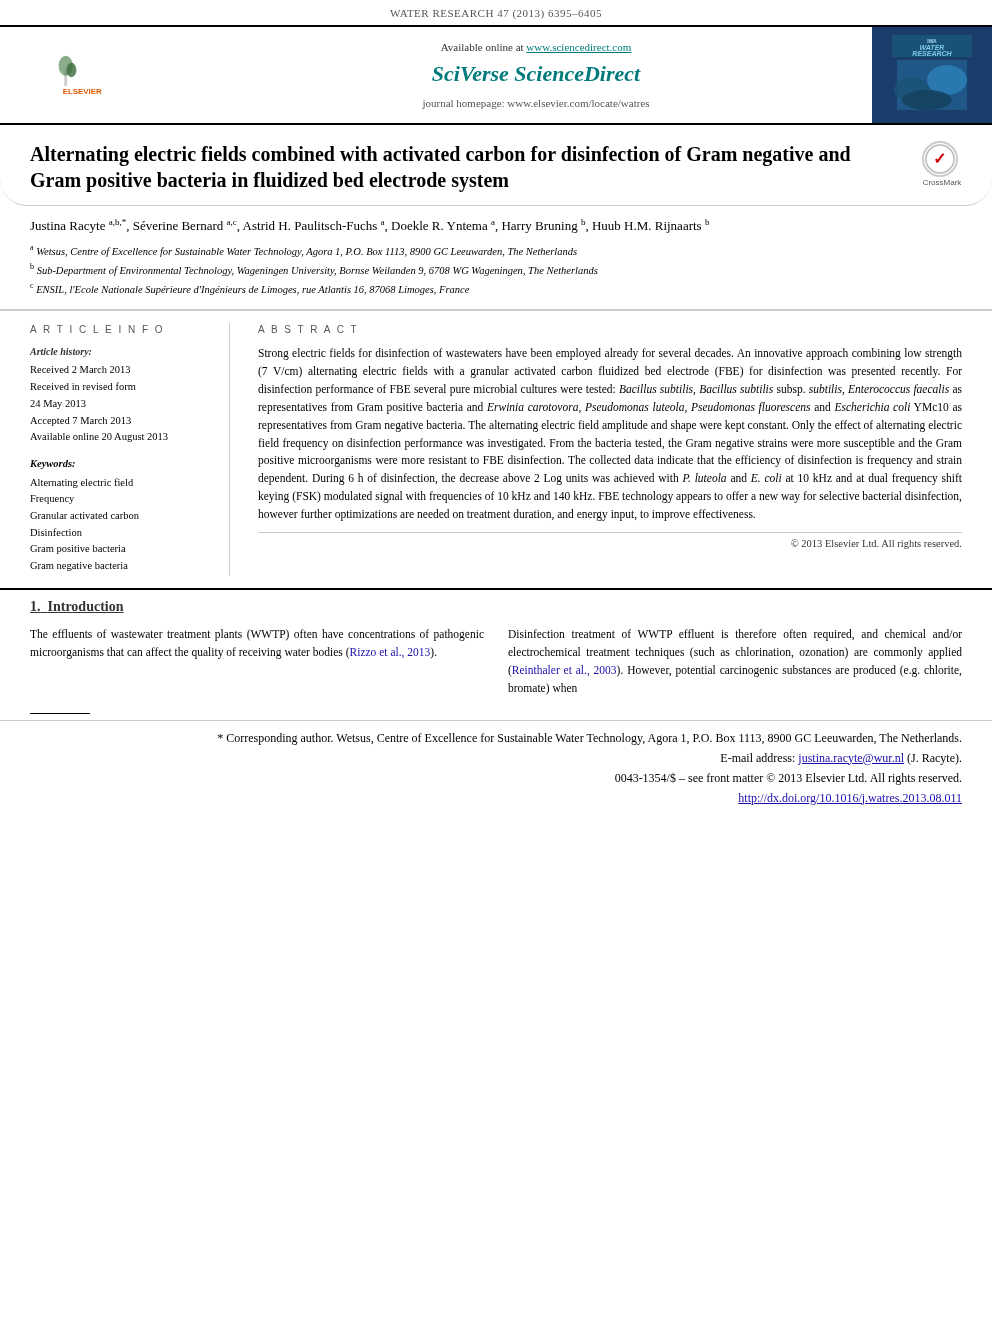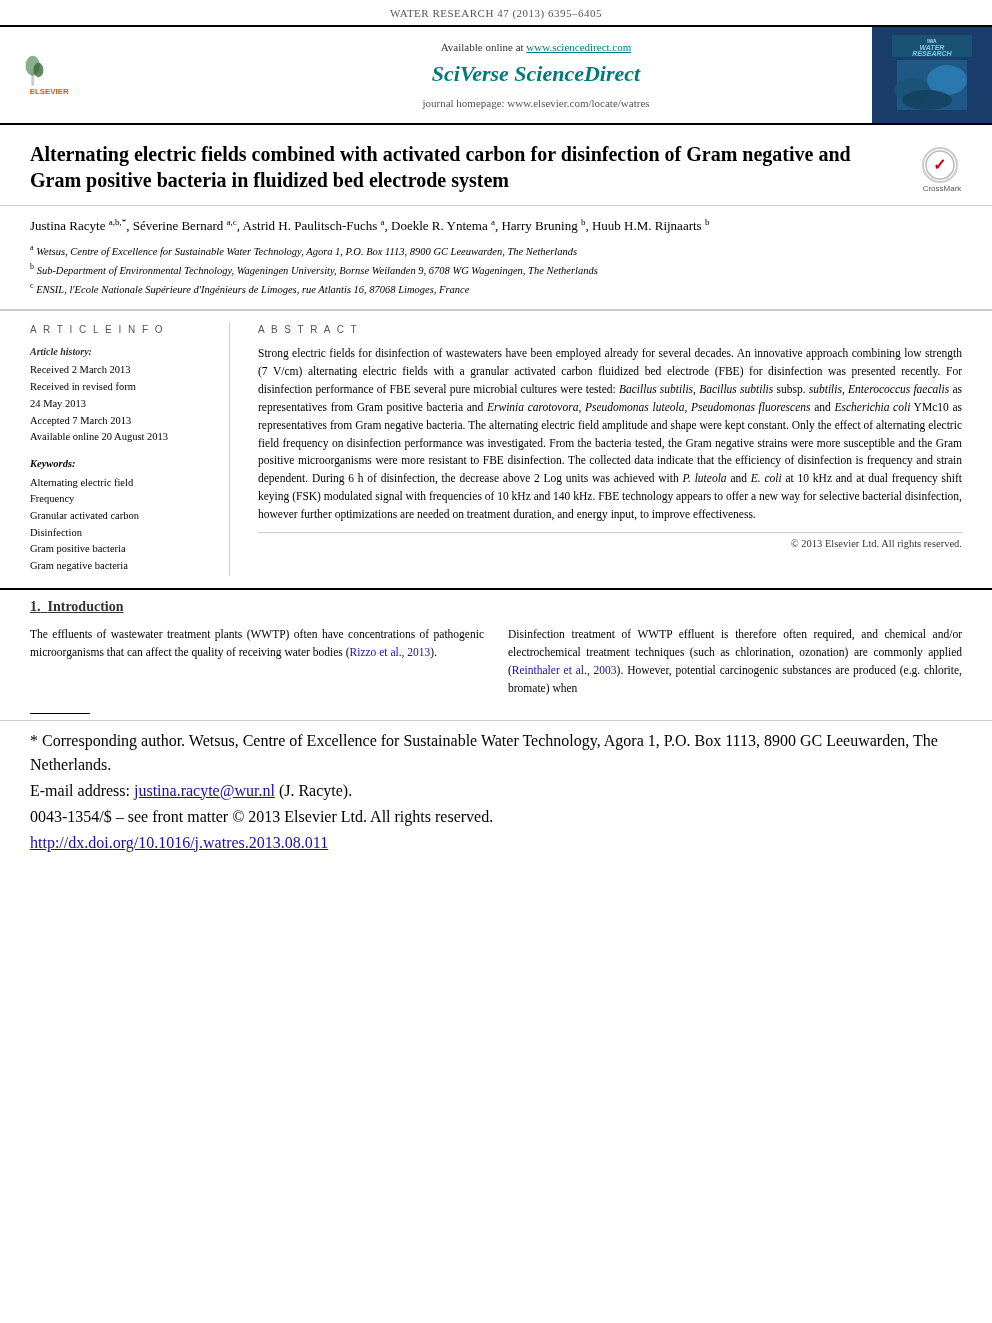--- a/index.html
+++ b/index.html
@@ -24,24 +24,25 @@
     }
 
     
     .banner {
       display: flex;
       align-items: stretch;
       border-bottom: 2px solid #000;
     }
     .banner-left {
       width: 200px;
-      padding: 10px 22px;
+      padding: 10px 14px;
       display: flex;
       flex-direction: column;
       justify-content: center;
+      align-items: center;
     }
     .elsevier-logo {
       width: 90px;
       height: 50px;
     }
     .banner-center {
       flex: 1;
       display: flex;
       flex-direction: column;
       align-items: center;
@@ -76,21 +77,22 @@
       justify-content: center;
       flex-direction: column;
       padding: 8px;
     }
 
     
     .article-title-section {
       padding: 16px 30px 12px;
       border-bottom: 1px solid #ccc;
       display: flex;
-      align-items: center;
+      align-items: flex-start;
+      border-radius: 27px;
     }
     .article-title {
       flex: 1;
       font-size: 20px;
       font-weight: bold;
       line-height: 1.3;
       color: #000;
     }
     .crossmark {
       width: 40px;
@@ -232,24 +234,25 @@
       color: #1a0dab;
     }
 
     
     .footnote-area {
       border-top: 1px solid #ccc;
       padding: 8px 30px 12px;
       margin-top: 4px;
     }
     .footnote-text {
-      font-size: 16px;
+      font-size: 12px;
       color: #000;
       line-height: 1.5;
       margin-bottom: 2px;
+      text-align: right;
     }
     .footnote-text a, .footnote-link {
       color: #1a0dab;
       text-decoration: underline;
     }
 
     .divider-line {
       width: 60px;
       border: none;
       border-top: 1px solid #000;

